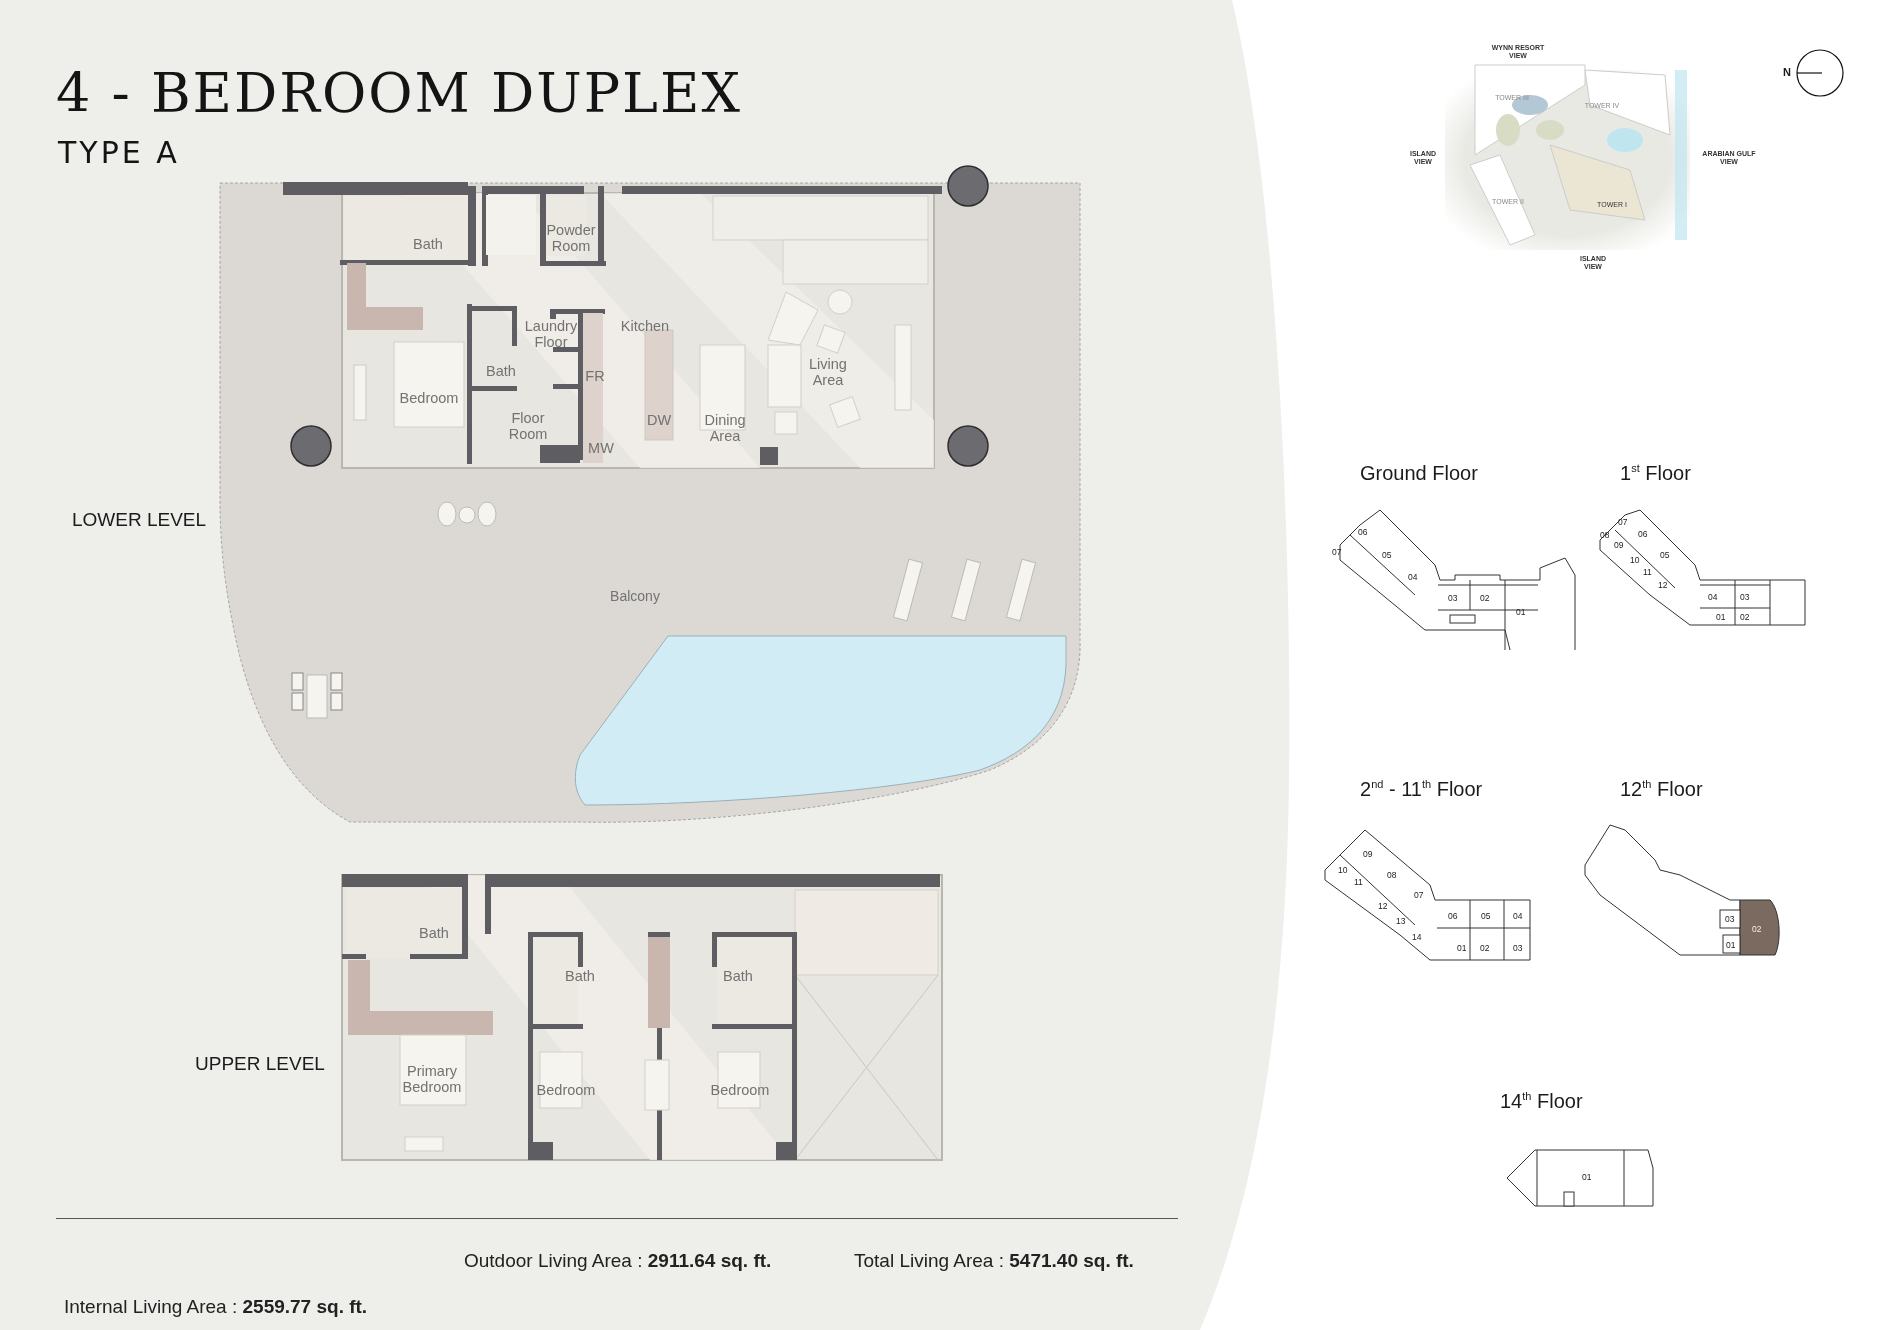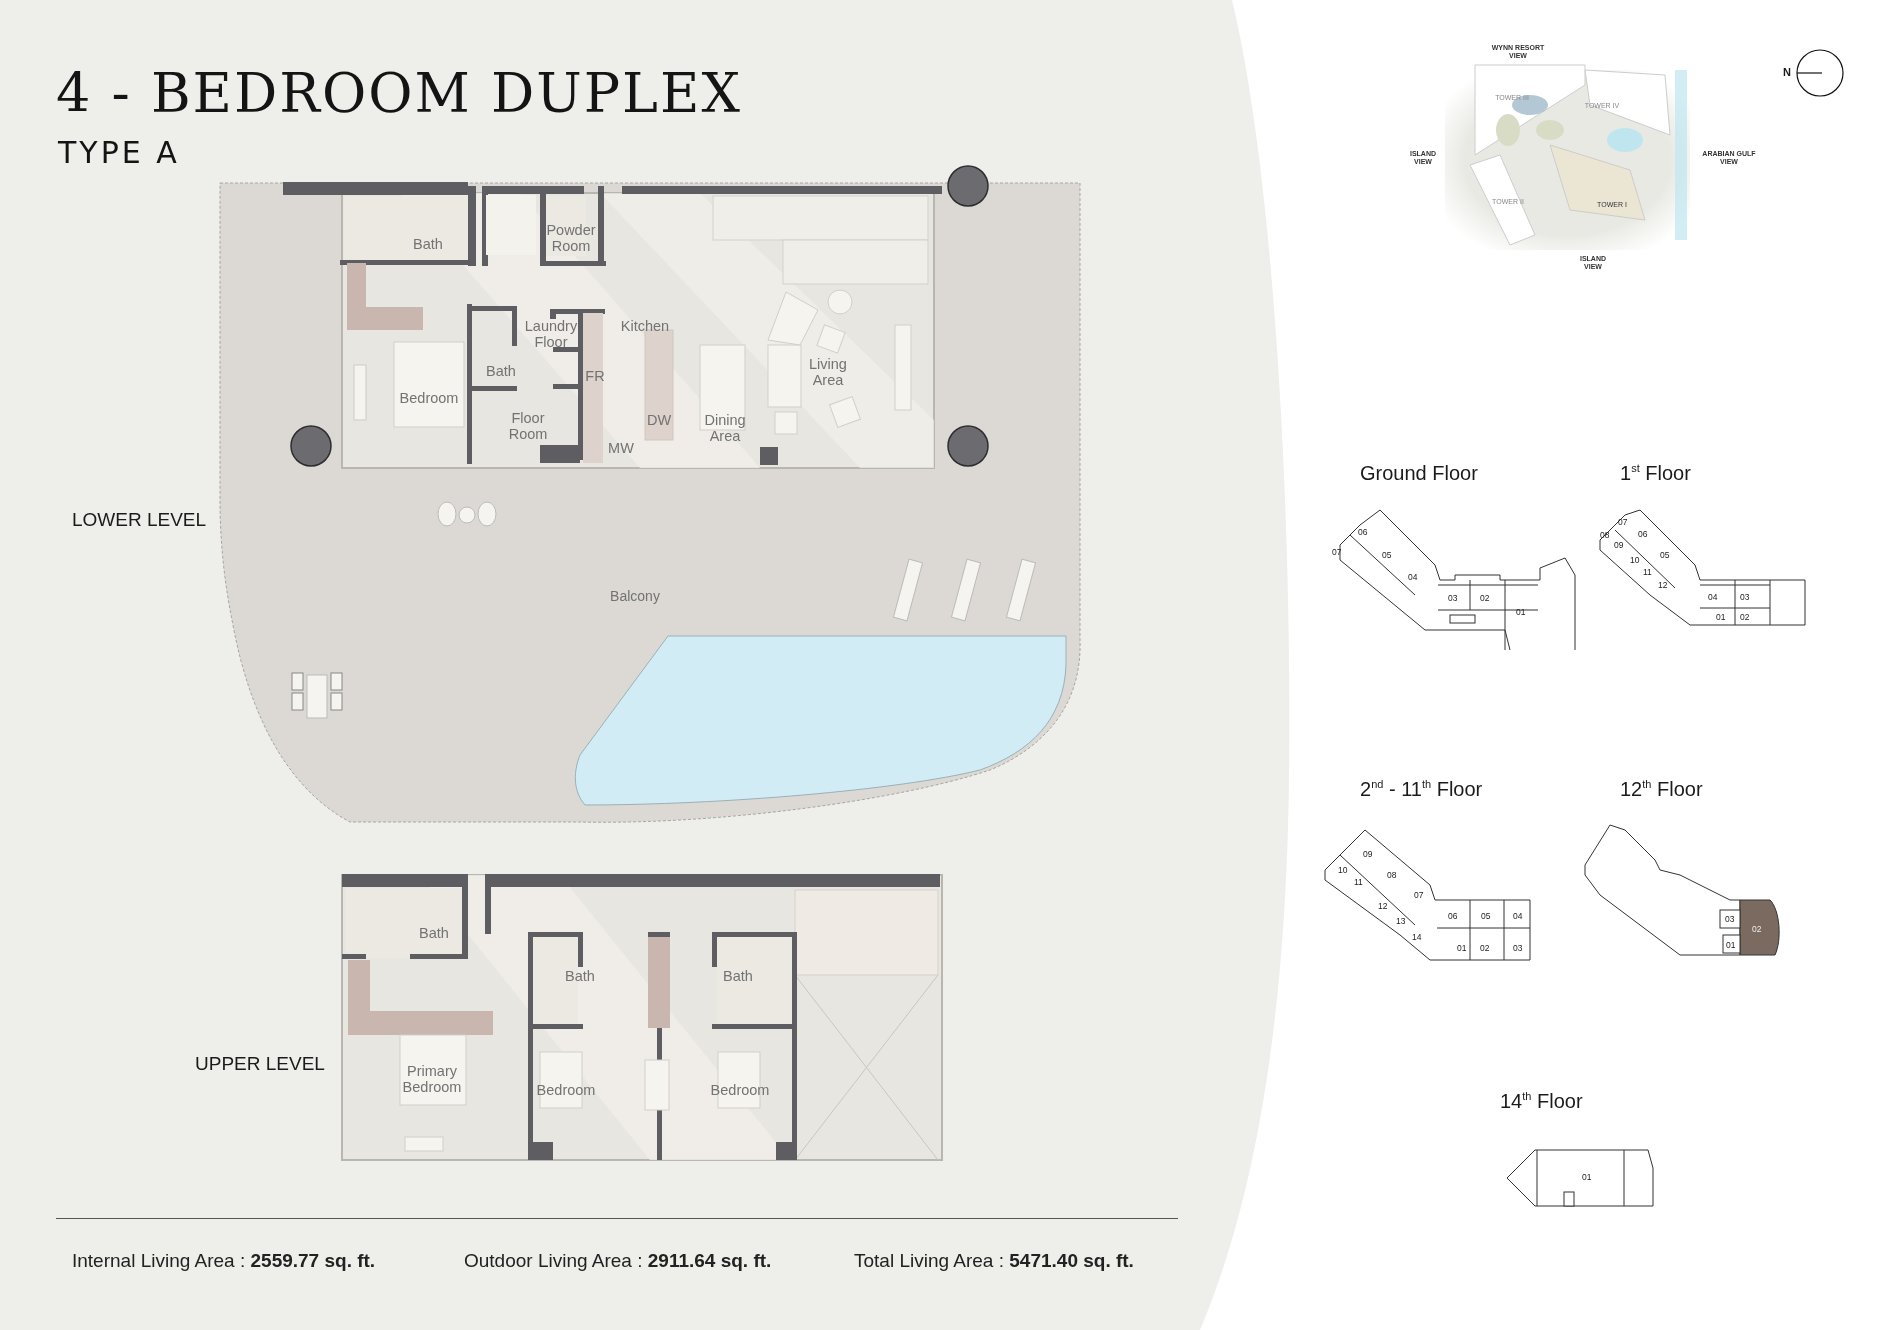--- a/index.html
+++ b/index.html
@@ -114,21 +114,21 @@
 Room</div>
 <div class="abs room-label" style="left:520px; top:318px; width:62px;">Laundry
 Floor</div>
 <div class="abs room-label" style="left:584px; top:330px; width:22px;margin-top:38px;">FR</div>
 <div class="abs room-label" style="left:614px; top:318px; width:62px;">Kitchen</div>
 <div class="abs room-label" style="left:480px; top:363px; width:42px;">Bath</div>
 <div class="abs room-label" style="left:394px; top:390px; width:70px;">Bedroom</div>
 <div class="abs room-label" style="left:500px; top:410px; width:56px;">Floor
 Room</div>
 <div class="abs room-label" style="left:643px; top:412px; width:32px;">DW</div>
-<div class="abs room-label" style="left:604px; top:440px; width:34px;">MW</div>
+<div class="abs room-label" style="left:584px; top:440px; width:34px;">MW</div>
 <div class="abs room-label" style="left:700px; top:380px; width:50px;margin-top:32px;">Dining
 Area</div>
 <div class="abs room-label" style="left:804px; top:356px; width:48px;">Living
 Area</div>
 <div class="abs room-label" style="left:600px; top:588px; width:70px; font-size:14px;">Balcony</div>
 
 <div class="abs level-label" style="left:195px; top:1018px;">UPPER LEVEL</div>
 
 <svg class="abs" style="left:0; top:0;" width="1880" height="1330">
   <rect x="342" y="875" width="600" height="285" fill="#e8e6e0" stroke="#b9b6b0" stroke-width="2"></rect>
@@ -176,21 +176,21 @@
 
 <div class="abs room-label" style="left:412px; top:925px; width:44px;">Bath</div>
 <div class="abs room-label" style="left:396px; top:1063px; width:72px;">Primary
 Bedroom</div>
 <div class="abs room-label" style="left:558px; top:968px; width:44px;">Bath</div>
 <div class="abs room-label" style="left:530px; top:1082px; width:72px;">Bedroom</div>
 <div class="abs room-label" style="left:716px; top:968px; width:44px;">Bath</div>
 <div class="abs room-label" style="left:704px; top:1082px; width:72px;">Bedroom</div>
 
 <div class="abs divider"></div>
-<div class="abs area-row" style="left:72px;">
+<div class="abs area-row" style="left:64px;margin-top:46px;">
   <span>Internal Living Area : </span><b>2559.77 sq. ft.</b>
 </div>
 <div class="abs area-row" style="left:464px;">
   <span>Outdoor Living Area : </span><b>2911.64 sq. ft.</b>
 </div>
 <div class="abs area-row" style="left:854px;">
   <span>Total Living Area : </span><b>5471.40 sq. ft.</b>
 </div>
 
 <svg class="abs" style="left:1440px; top:60px;" width="260" height="200">

